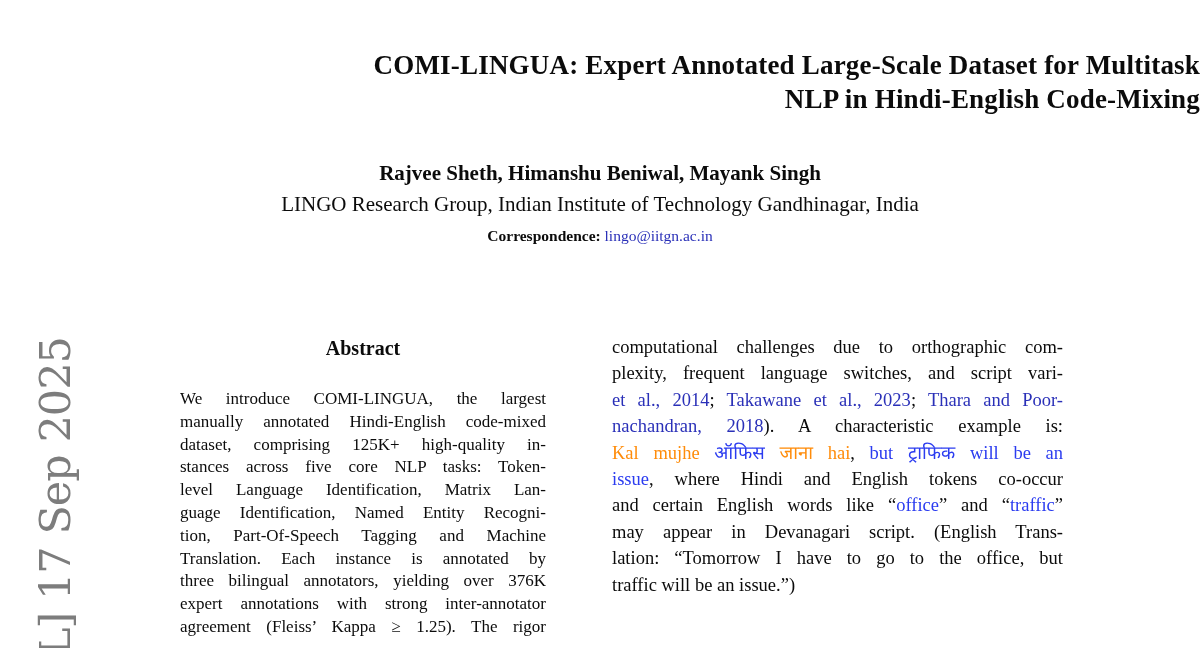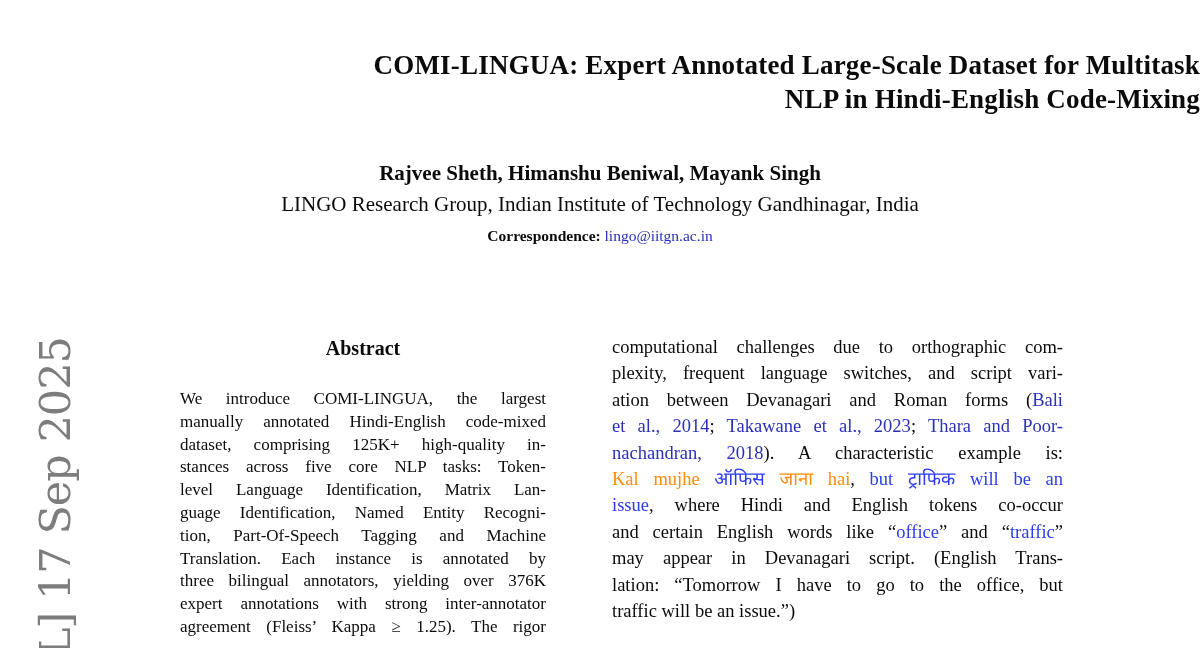--- a/index.html
+++ b/index.html
@@ -107,21 +107,20 @@
       <div class="line">tion, Part-Of-Speech Tagging and Machine</div>
       <div class="line">Translation. Each instance is annotated by</div>
       <div class="line">three bilingual annotators, yielding over 376K</div>
       <div class="line">expert annotations with strong inter-annotator</div>
       <div class="line">agreement (Fleiss’ Kappa ≥ 1.25). The rigor</div>
     </div>
 
   <div class="intro-body" id="intro-lines">
       <div class="line"><span class="k">computational challenges due to orthographic com-</span></div>
       <div class="line"><span class="k">plexity, frequent language switches, and script vari-</span></div>
-      <div class="line"><span class="k">ation between Devanagari and Roman forms (</span><span class="cite">Bali</span></div>
       <div class="line"><span class="cite">et al., 2014</span><span class="k">; </span><span class="cite">Takawane et al., 2023</span><span class="k">; </span><span class="cite">Thara and Poor-</span></div>
       <div class="line"><span class="cite">nachandran, 2018</span><span class="k">). A characteristic example is:</span></div>
       <div class="line"><span class="hi">Kal mujhe </span><span class="en">ऑफिस </span><span class="hi">जाना hai</span><span class="k">, </span><span class="en">but ट्राफिक will be an</span></div>
       <div class="line"><span class="en">issue</span><span class="k">, where Hindi and English tokens co-occur</span></div>
       <div class="line"><span class="k">and certain English words like “</span><span class="en">office</span><span class="k">” and “</span><span class="en">traffic</span><span class="k">”</span></div>
       <div class="line"><span class="k">may appear in Devanagari script. (English Trans-</span></div>
       <div class="line"><span class="k">lation: “Tomorrow I have to go to the office, but</span></div>
       <div class="line no-just"><span class="k">traffic will be an issue.”)</span></div>
     </div>
 

